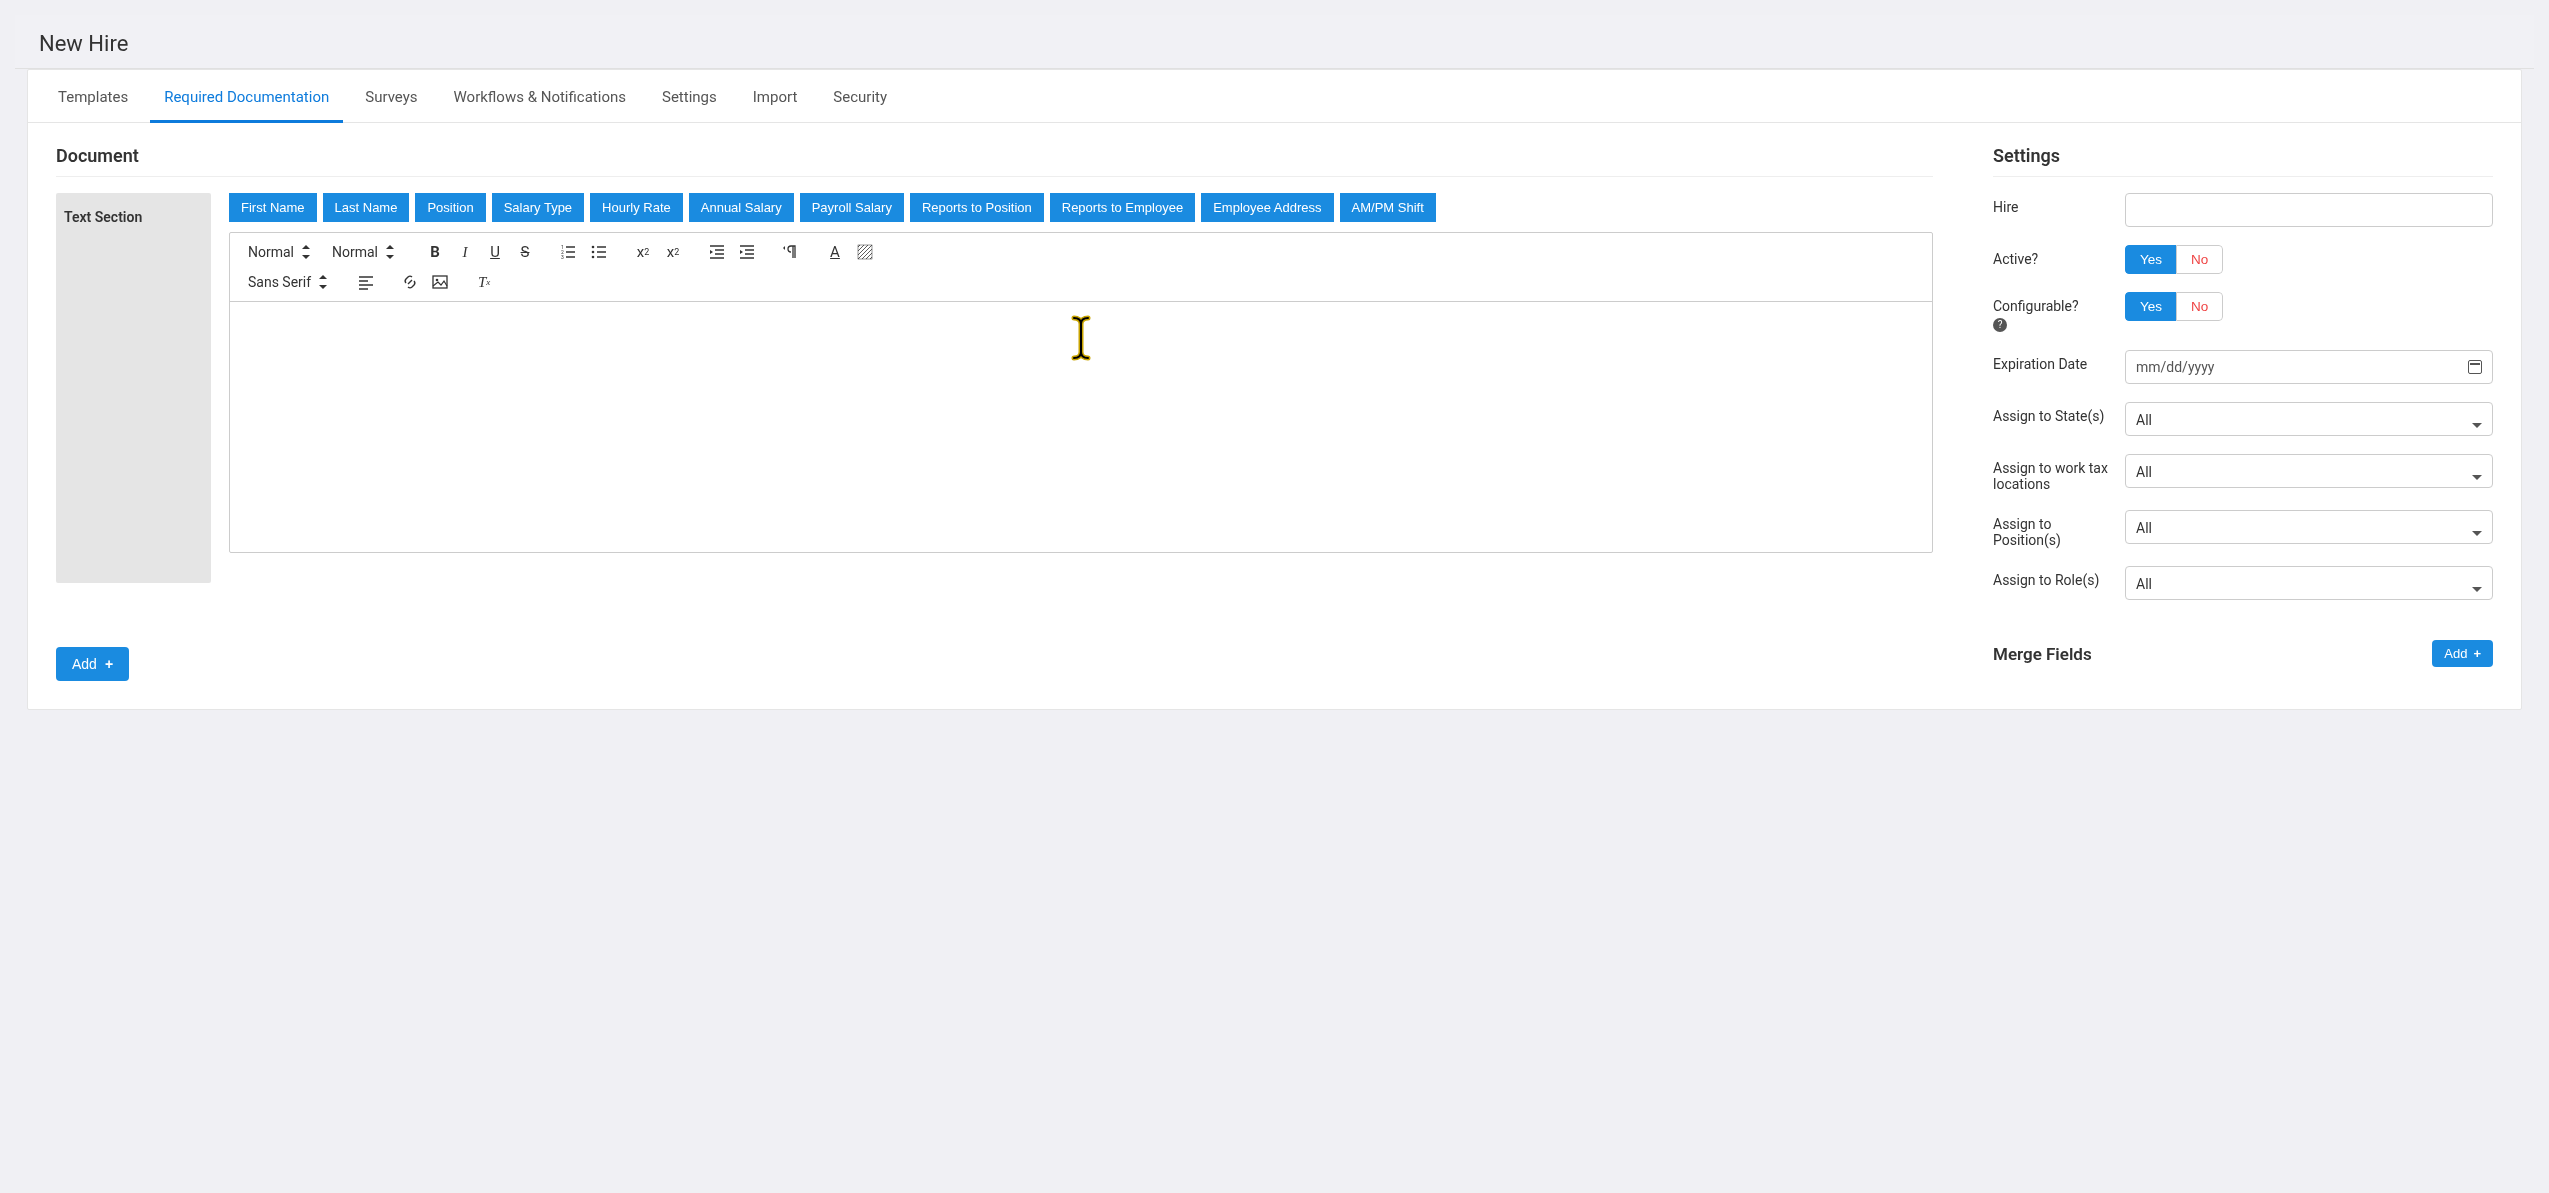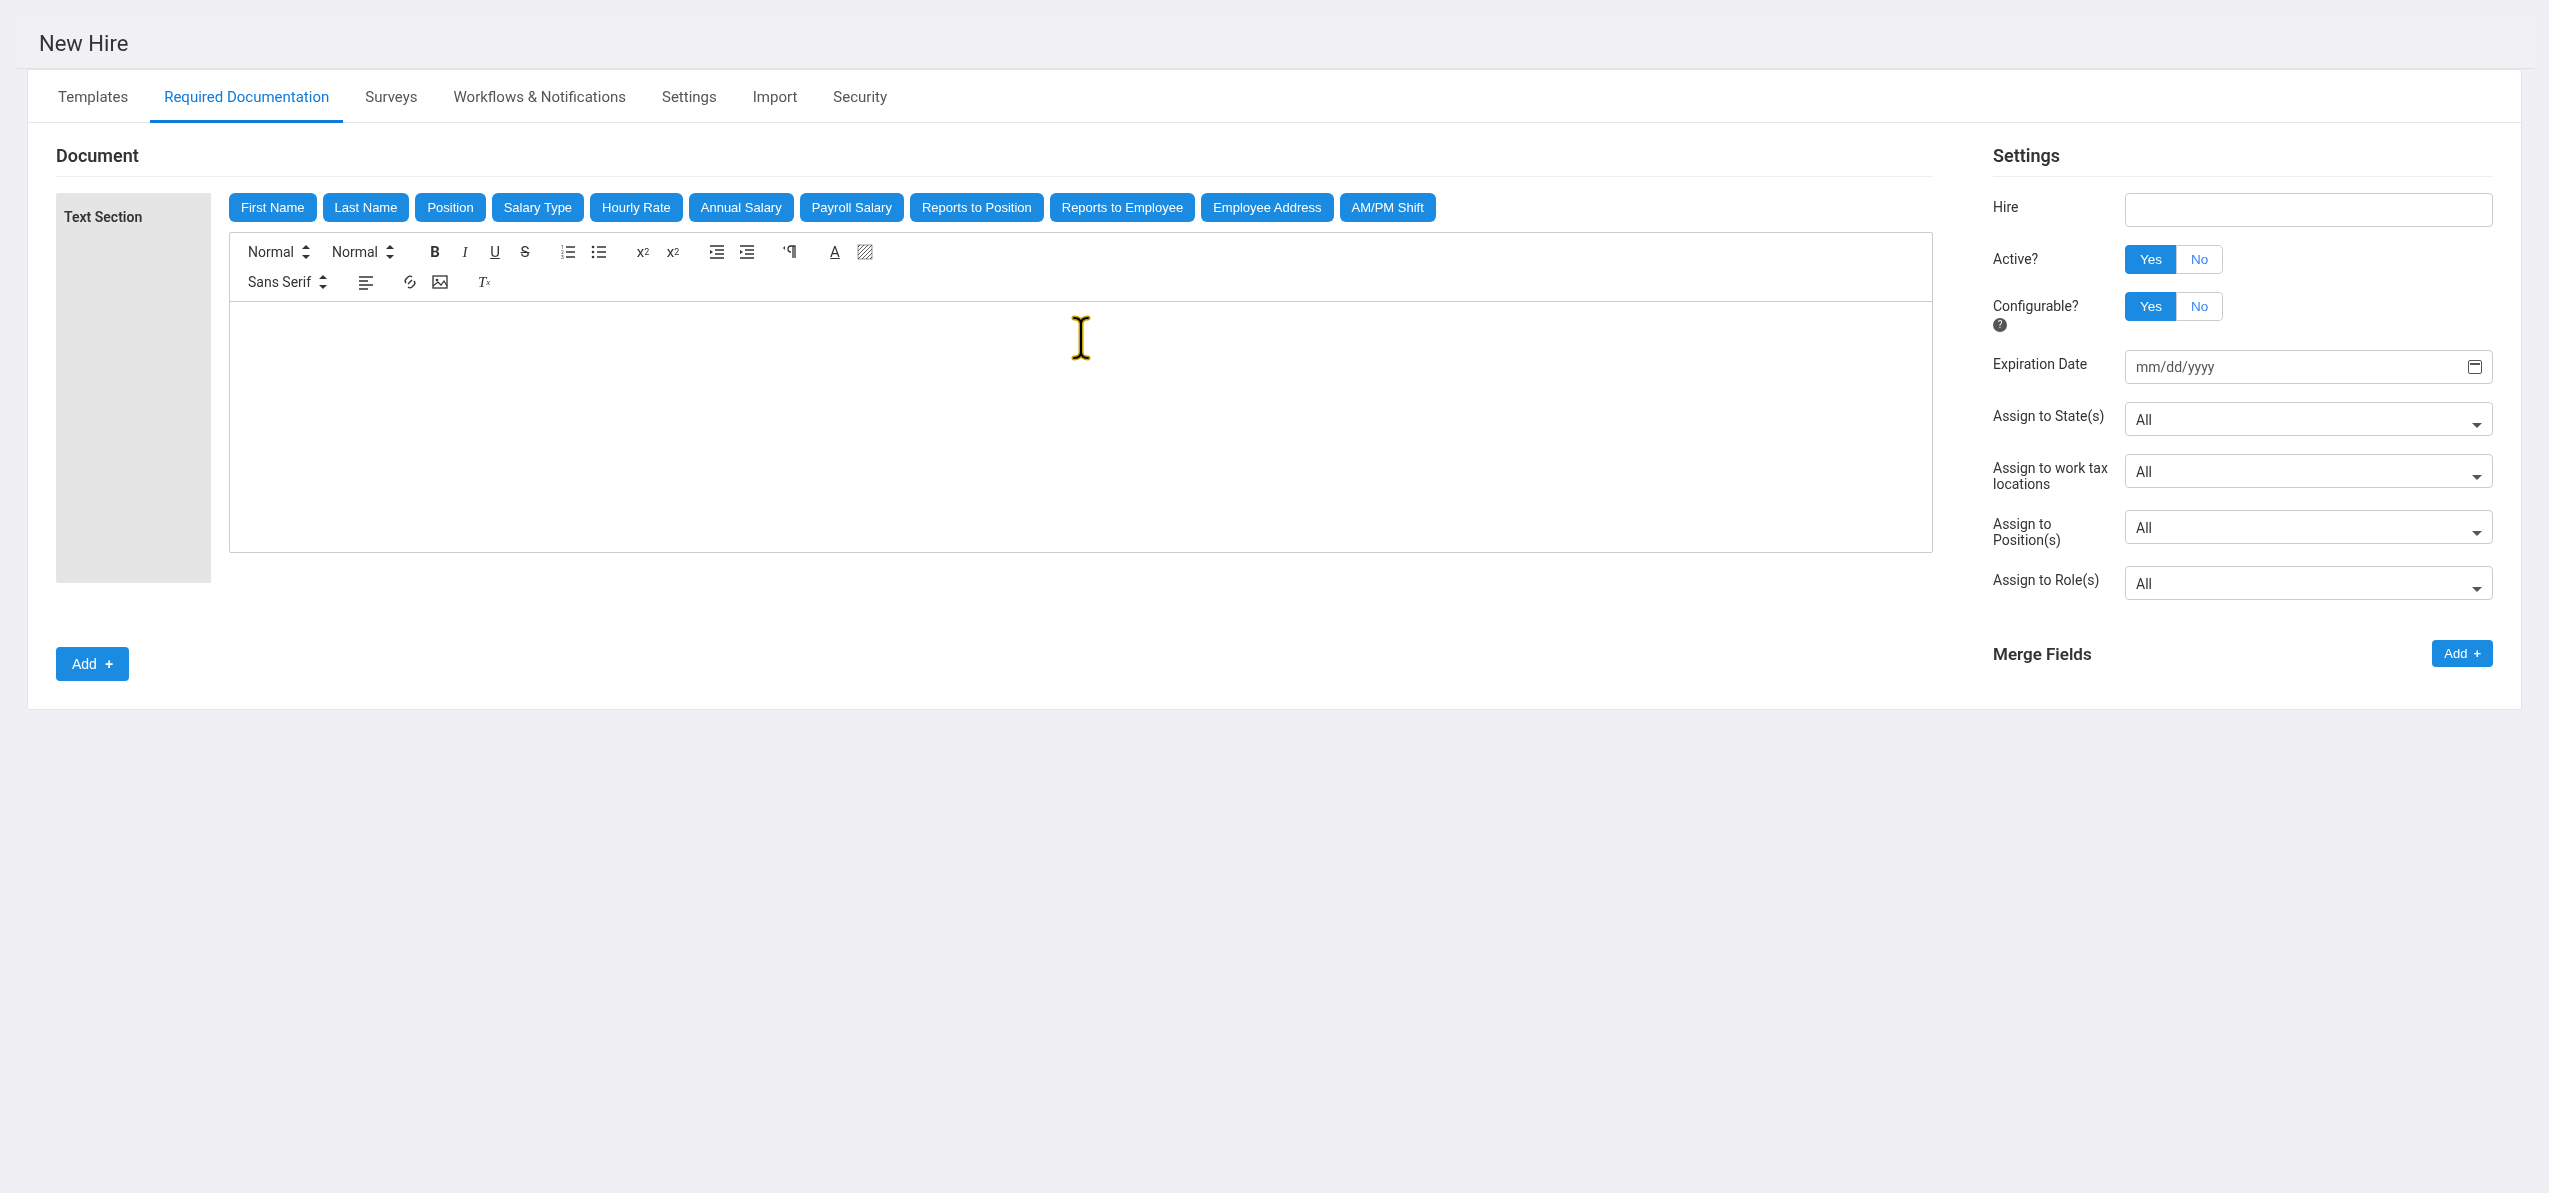--- a/index.html
+++ b/index.html
@@ -88,21 +88,21 @@
   .merge-chips {
     display: flex;
     flex-wrap: wrap;
     gap: 6px;
     margin-bottom: 10px;
   }
   .chip {
     background: #1a8be0;
     color: #fff;
     border: none;
-    border-radius: 6px;
+    border-radius: 0;
     padding: 7px 12px;
     font-size: 13px;
     cursor: pointer;
   }
 
   .richtext {
     border: 1px solid #ccc;
     border-radius: 2px;
   }
   .toolbar {
@@ -232,21 +232,21 @@
     display: inline-flex;
     border-radius: 4px;
     overflow: hidden;
   }
   .toggle-btn {
     border: 1px solid #ccc;
     background: #fff;
     padding: 6px 14px;
     font-size: 13.5px;
     cursor: pointer;
-    color: #3b82f6;
+    color: #ef4444;
   }
   .toggle-btn.active {
     background: #1a8be0;
     border-color: #1a8be0;
     color: #fff;
   }
   .toggle-btn:first-child { border-right: none; border-radius: 4px 0 0 4px; text-align: right; }
   .toggle-btn:last-child { border-radius: 0 4px 4px 0; }
 
   .help-icon {

